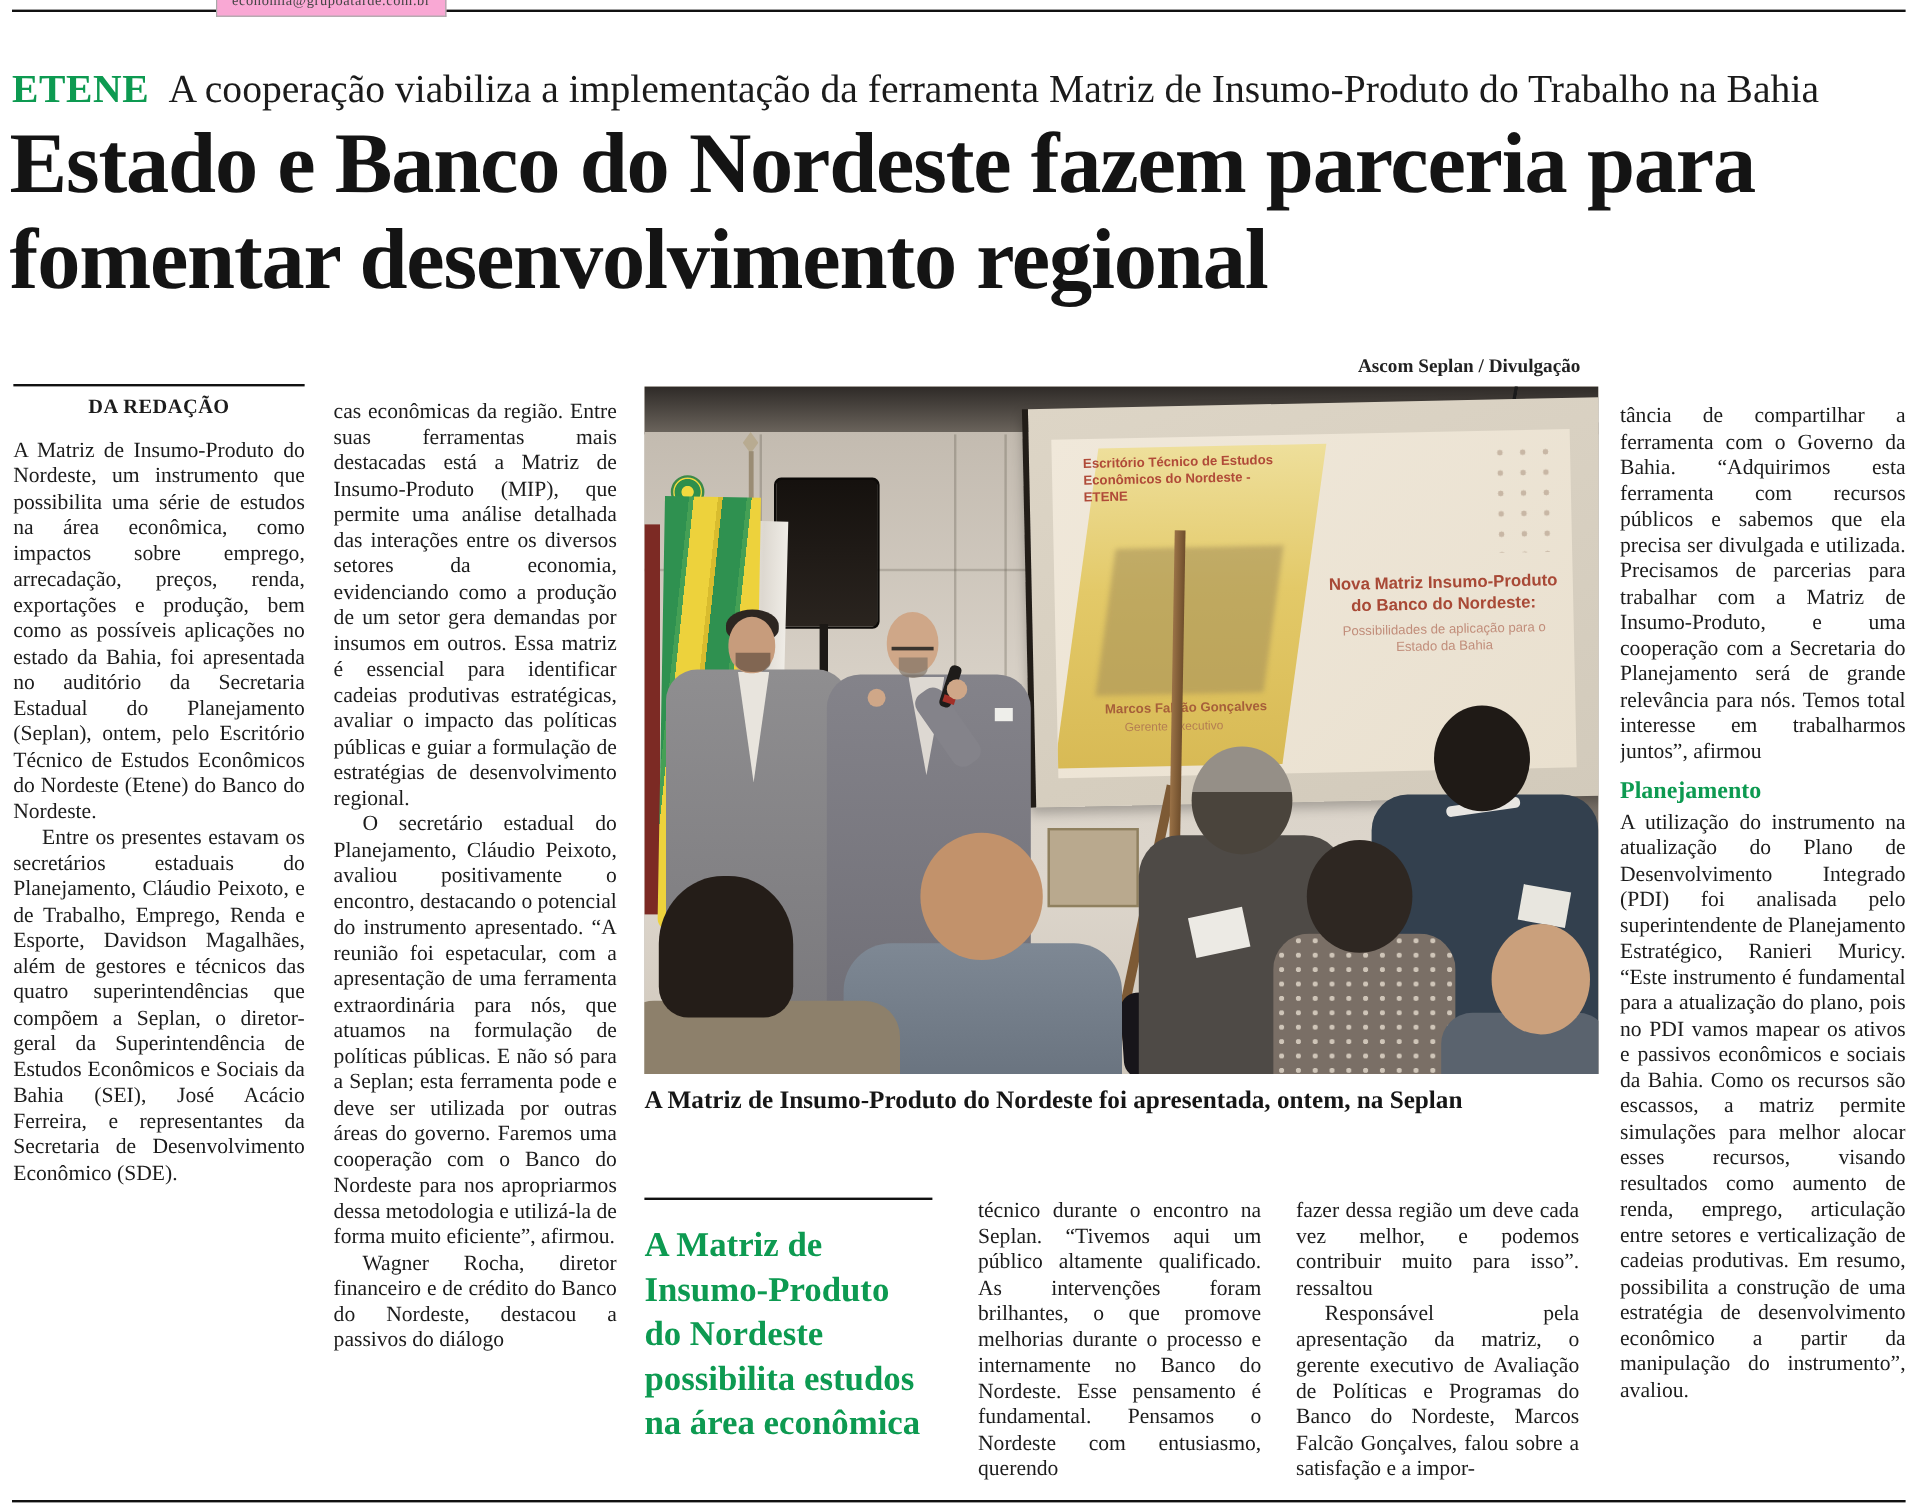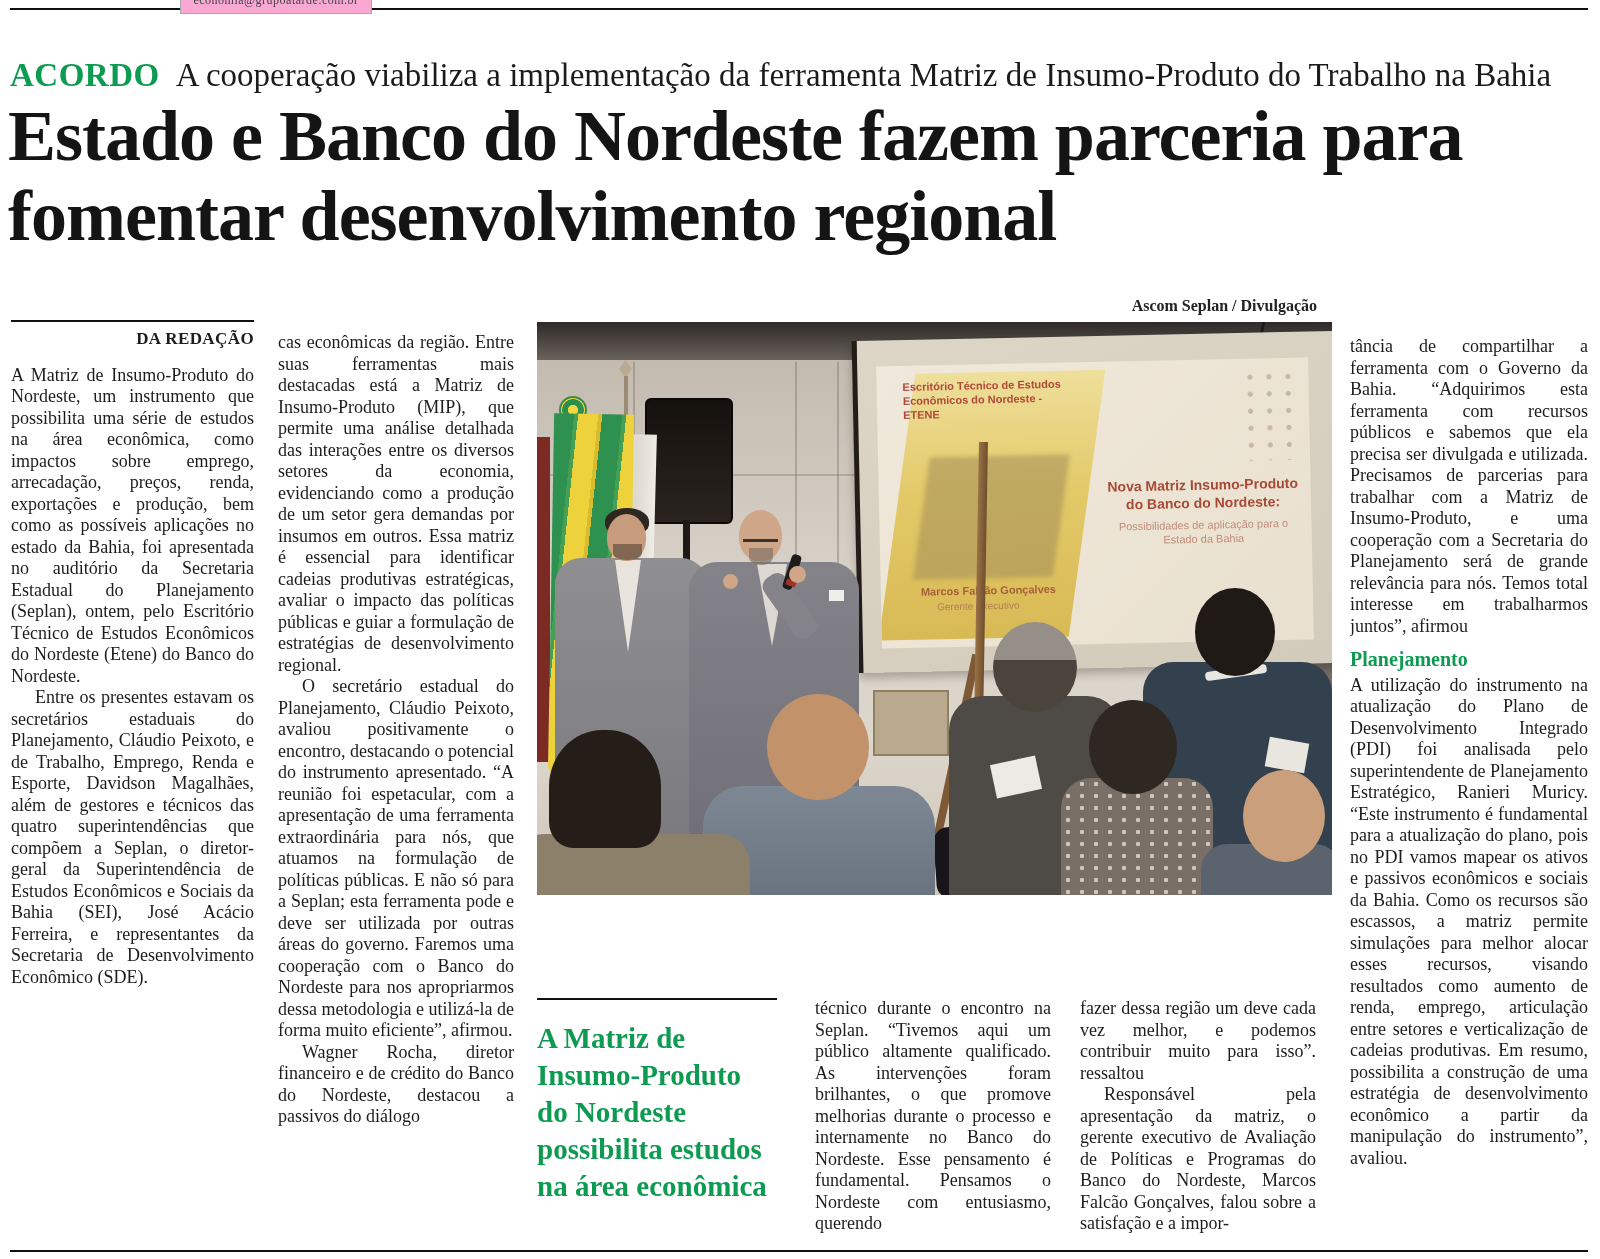--- a/index.html
+++ b/index.html
@@ -30,21 +30,21 @@
   .col p { margin:0; }
   .col p.ind { text-indent:24px; }
 
   .col1 { left:11px;  top:320px; width:243px; height:930px; }
   .col2 { left:278px; top:332px; width:236px; height:912px; }
   .col4b{ left:815px; top:998px; width:236px; height:252px; }
   .col5b{ left:1080px;top:998px; width:236px; height:252px; }
   .col6 { left:1350px;top:336px; width:238px; height:912px; }
 
   .byline-rule { border-top:2px solid #111; margin-bottom:6px; }
-  .byline { font-weight:bold; font-size:17px; letter-spacing:.4px; margin-bottom:15px; text-align:right; }
+  .byline { font-weight:bold; font-size:17px; letter-spacing:.4px; margin-bottom:15px; text-align:center; }
   .subhead { color:#0d9a51; font-weight:bold; font-size:20px; margin:12px 0 4px; text-align:left; }
 
   .photo-credit { position:absolute; left:537px; top:297px; width:780px; text-align:right; font-weight:bold; font-size:16px; color:#222; }
   .photo-caption { position:absolute; left:537px; top:904px; width:800px; font-weight:bold; font-size:21px; color:#161616; white-space:nowrap; }
 
   .pullquote {
     position:absolute; left:537px; top:998px; width:240px; height:252px; overflow:hidden;
     border-top:2px solid #111; padding-top:20px;
     color:#0d9a51; font-weight:bold; font-size:29px; line-height:37px; text-align:left;
   }
@@ -135,21 +135,21 @@
 </head>
 <body>
 
 <div id="page">
   <div class="top-rule"></div>
   <div class="top-tab">
     <span>economia@grupoatarde.com.br</span>
   </div>
 
   <div class="kicker">
-    <span class="kicker-label">ACORDO</span><span class="kicker-text">A cooperação viabiliza a implementação da ferramenta Matriz de Insumo-Produto do Trabalho na Bahia</span>
+    <span class="kicker-label">ETENE</span><span class="kicker-text">A cooperação viabiliza a implementação da ferramenta Matriz de Insumo-Produto do Trabalho na Bahia</span>
   </div>
 
   <h1 class="headline">Estado e Banco do Nordeste fazem parceria para fomentar desenvolvimento regional</h1>
 
   <div class="col col1">
     <div class="byline-rule"></div>
     <div class="byline">DA REDAÇÃO</div>
     <p>A Matriz de Insumo-Produto do Nordeste, um instrumento que possibilita uma série de estudos na área econômica, como impactos sobre emprego, arrecadação, preços, renda, exportações e produção, bem como as possíveis aplicações no estado da Bahia, foi apresentada no auditório da Secretaria Estadual do Planejamento (Seplan), ontem, pelo Escritório Técnico de Estudos Econômicos do Nordeste (Etene) do Banco do Nordeste.</p>
     <p class="ind">Entre os presentes estavam os secretários estaduais do Planejamento, Cláudio Peixoto, e de Trabalho, Emprego, Renda e Esporte, Davidson Magalhães, além de gestores e técnicos das quatro superintendências que compõem a Seplan, o diretor-geral da Superintendência de Estudos Econômicos e Sociais da Bahia (SEI), José Acácio Ferreira, e representantes da Secretaria de Desenvolvimento Econômico (SDE).</p>
   </div>
@@ -234,20 +234,21 @@
     <div class="aud-d-body"></div>
     <div class="aud-d-head"></div>
     <div class="aud-f-body"></div>
     <div class="aud-f-head"></div>
     <div class="aud-b-body"></div>
     <div class="aud-b-head"></div>
     <div class="aud-a-body"></div>
     <div class="aud-a-head"></div>
   </div>
 
+  <div class="photo-caption">A Matriz de Insumo-Produto do Nordeste foi apresentada, ontem, na Seplan</div>
 
   <div class="pullquote">A Matriz de Insumo-Produto do Nordeste possibilita estudos na área econômica</div>
 
   <div class="col col4b">
     <p>técnico durante o encontro na Seplan. “Tivemos aqui um público altamente qualificado. As intervenções foram brilhantes, o que promove melhorias durante o processo e internamente no Banco do Nordeste. Esse pensamento é fundamental. Pensamos o Nordeste com entusiasmo, querendo</p>
   </div>
 
   <div class="col col5b">
     <p>fazer dessa região um deve cada vez melhor, e podemos contribuir muito para isso”. ressaltou</p>
     <p class="ind">Responsável pela apresentação da matriz, o gerente executivo de Avaliação de Políticas e Programas do Banco do Nordeste, Marcos Falcão Gonçalves, falou sobre a satisfação e a impor-</p>

